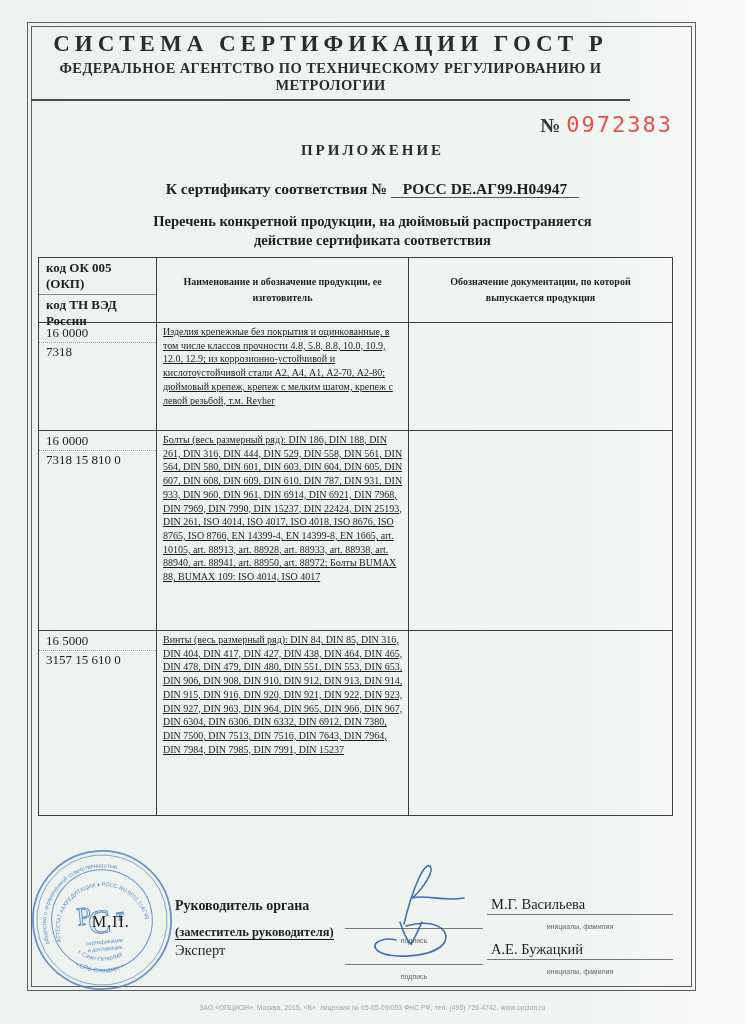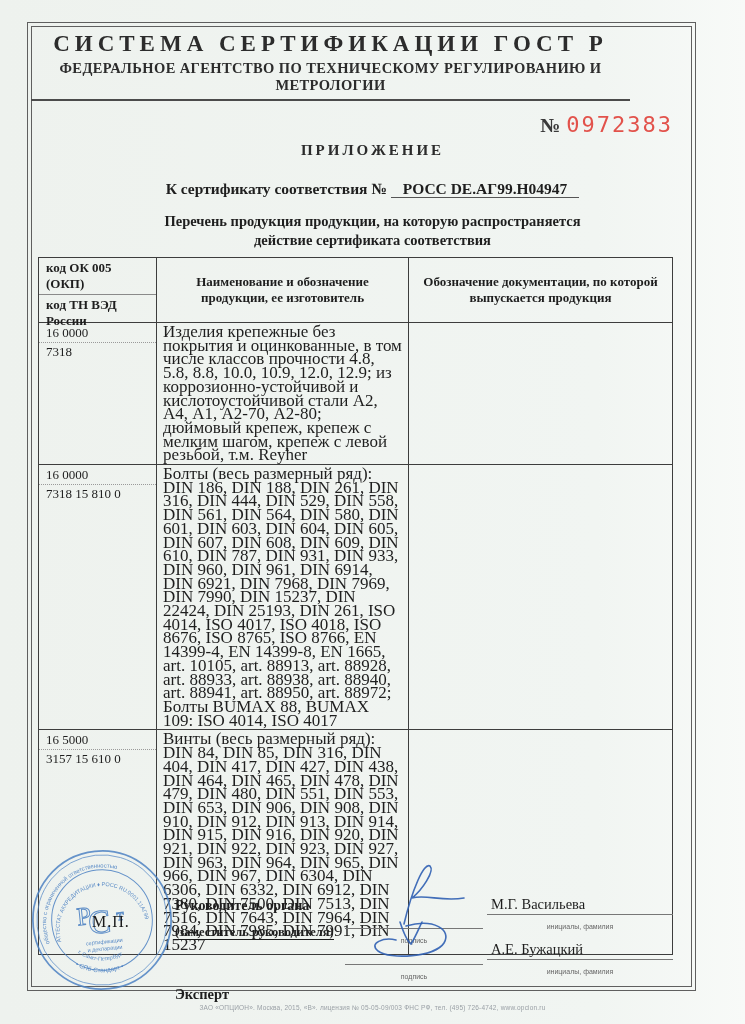--- a/index.html
+++ b/index.html
@@ -39,30 +39,30 @@
   .tbl{position:absolute;left:38px;top:257px;width:634px;border-collapse:collapse;table-layout:fixed;}
   .tbl td,.tbl th{border:1.5px solid #3d3d3d;padding:0;vertical-align:top;font-weight:normal;text-align:left;}
   .tbl .c1{width:118px;}
   .tbl .c2{width:252px;}
   .tbl .c3{width:264px;}
   .hdr-cell{height:64px;vertical-align:middle;}
   .hdr-split{display:flex;flex-direction:column;height:64px;align-items:flex-end;}
   .hdr-split > div{flex:1;display:flex;align-items:center;padding:2px 4px 2px 7px;font-weight:bold;font-size:13px;}
   .hdr-split > div:first-child{border-bottom:1px solid #8a8a8a;}
   .hdr-center{display:flex;align-items:center;justify-content:center;height:64px;
-    text-align:center;font-weight:bold;font-size:13px;line-height:16px;padding:0 14px;}
+    text-align:center;font-weight:bold;font-size:10px;line-height:16px;padding:0 14px;}
   .code-top{border-bottom:1px dotted #9a9a9a;padding:2px 4px 1px 7px;font-size:13px;}
   .code-bottom{padding:1px 4px 2px 7px;font-size:13px;}
-  .prod-text{padding:2px 5px 2px 6px;font-size:17px;line-height:13.7px;}
+  .prod-text{padding:2px 5px 2px 6px;font-size:10px;line-height:13.7px;text-decoration:underline;}
   
   .stamp{position:absolute;left:28px;top:846px;width:148px;height:148px;transform:rotate(-6deg);}
   .mp-label{position:absolute;left:92px;top:913px;font-size:16px;letter-spacing:1px;color:#1a1a1a;}
   .sig-title{position:absolute;left:175px;top:899px;font-size:14px;font-weight:bold;line-height:14px;}
   .sig-title .l2{font-size:12.5px;border-bottom:1.5px solid #1a1a1a;display:inline-block;margin-top:12px;}
-  .expert-title{position:absolute;left:175px;top:942px;font-size:14.5px;font-weight:bold;margin-top:44px;}
+  .expert-title{position:absolute;left:175px;top:942px;font-size:14.5px;font-weight:normal;}
   .sign-line{position:absolute;width:138px;border-top:1px solid #777;text-align:center;}
   .sign-line .cap{font-family:"Liberation Sans",sans-serif;font-size:7px;color:#666;margin-top:2px;display:inline-block;}
   .line1{left:345px;top:928px;}
   .line2{left:345px;top:964px;}
   .name-block{position:absolute;width:186px;}
   .name-block .nm{font-size:14.5px;padding-left:4px;}
   .name-block .rule{border-top:1px solid #777;margin-top:1px;text-align:center;}
   .name-block .cap{font-family:"Liberation Sans",sans-serif;font-size:7px;color:#666;margin-top:1px;display:inline-block;width:100%;text-align:center;}
   .name1{left:487px;top:896px;}
   .name2{left:487px;top:941px;}
@@ -93,21 +93,21 @@
   </div>
 
   <div class="doc-title">ПРИЛОЖЕНИЕ</div>
 
   <div class="cert-line">
     <span class="lbl">К сертификату соответствия №</span>
     <span class="val">РОСС DE.АГ99.Н04947</span>
   </div>
 
   <div class="list-title">
-    <div>Перечень продукция продукции,  на которую распространяется</div>
+    <div>Перечень конкретной продукции,  на дюймовый распространяется</div>
     <div>действие сертификата соответствия</div>
   </div>
 
   <table class="tbl">
     <colgroup>
         <col class="c1">
         <col class="c2">
         <col class="c3">
       </colgroup>
     <tbody>

